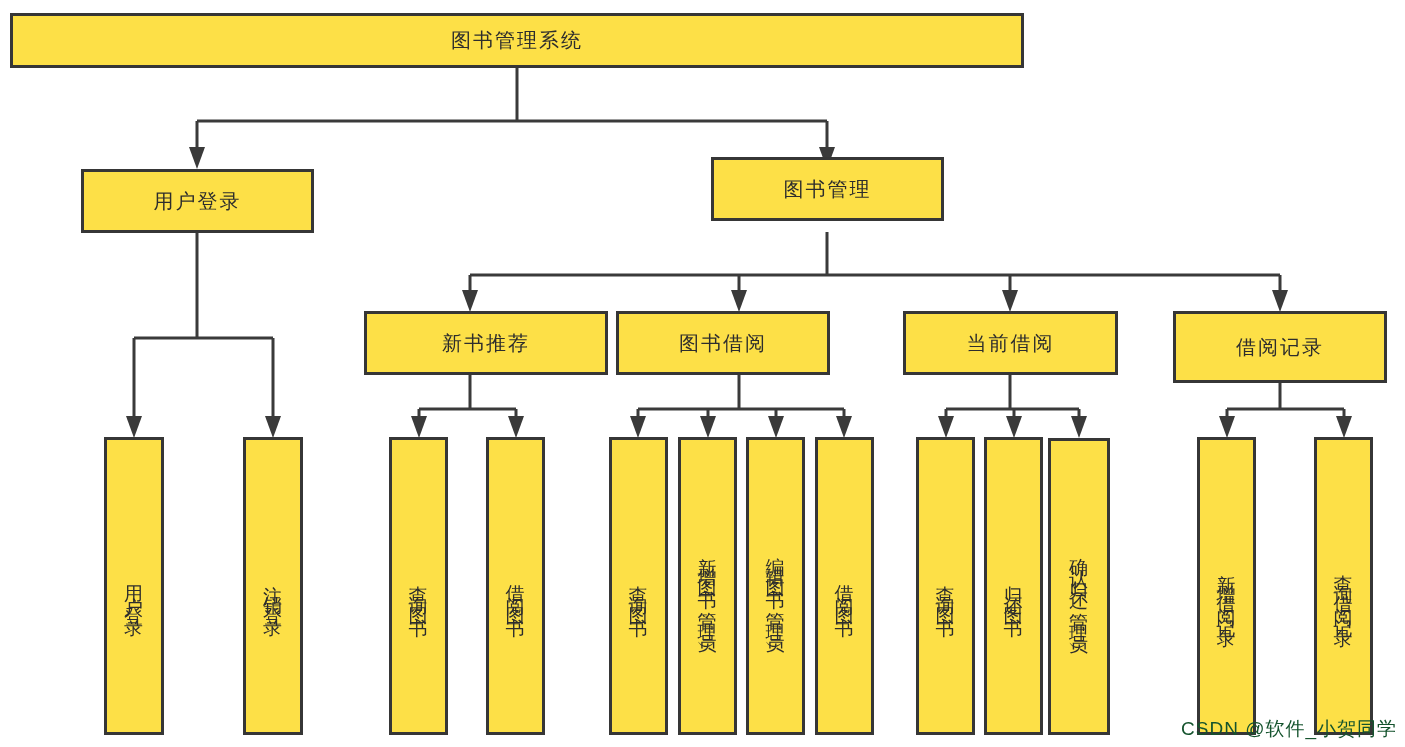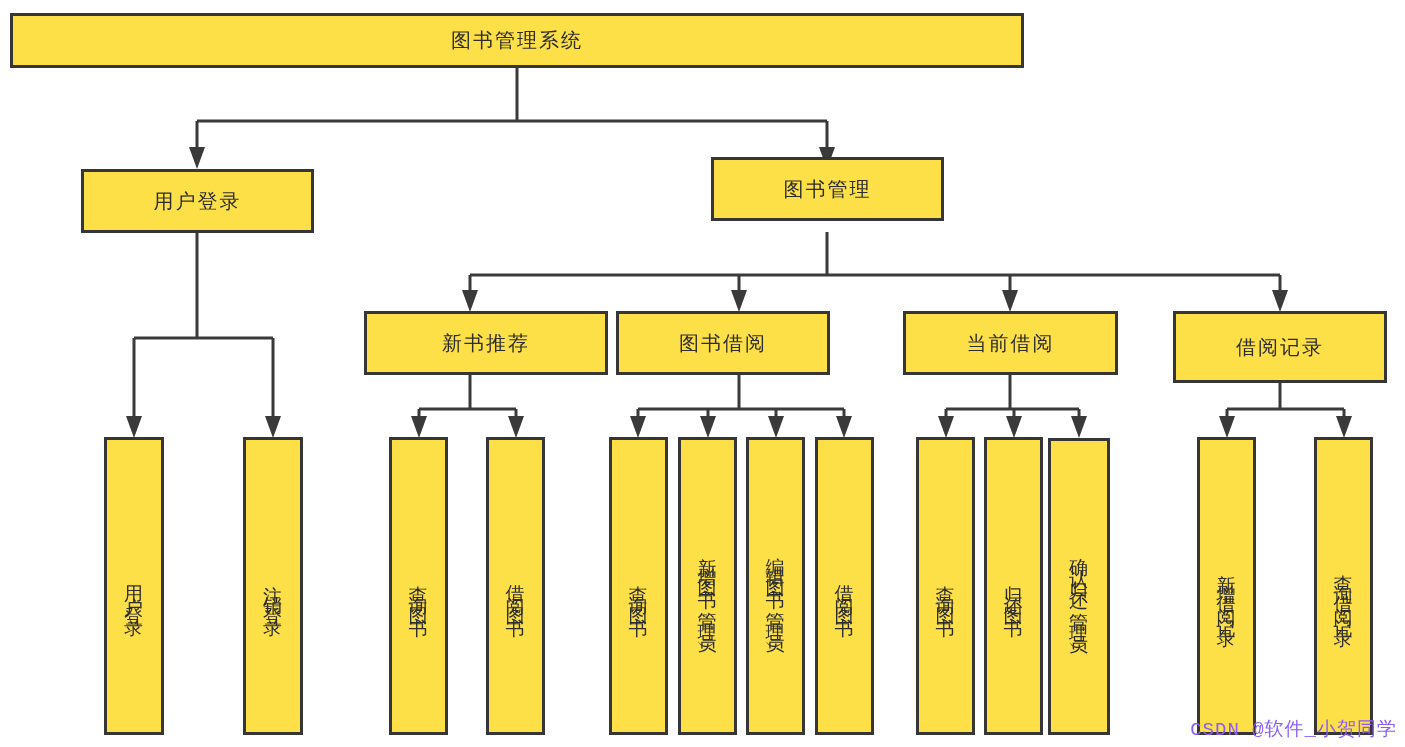--- a/index.html
+++ b/index.html
@@ -36,23 +36,23 @@
     letter-spacing:11px;
     margin-bottom:-11px;
     line-height:1;
     white-space:nowrap;
   }
   #watermark{
     position:absolute;
     right:8px;bottom:5px;
     font-size:19px;
     letter-spacing:1px;
-    color:#8b5cf6;
+    color:#14532d;
     z-index:6;
-    font-family:Liberation Mono, monospace;
+    font-family:Liberation Sans, sans-serif;
   }
 </style>
 </head>
 <body>
 
 <div id="canvas">
 
   <svg id="connectors" viewBox="0 0 1405 747" xmlns="http://www.w3.org/2000/svg">
     <g>
       <path d="M517 68 V121 M197 121 H827 M197 121 V150 M827 121 V150"></path>

